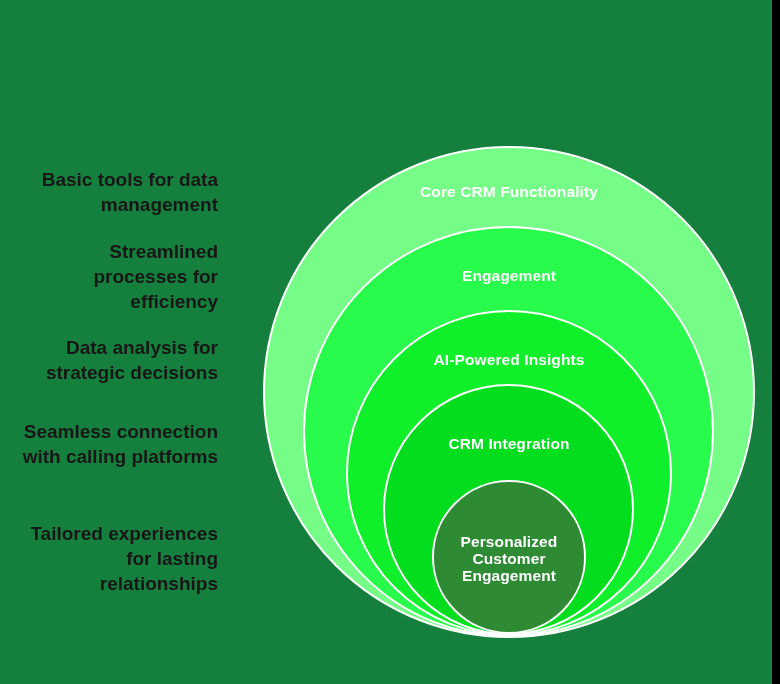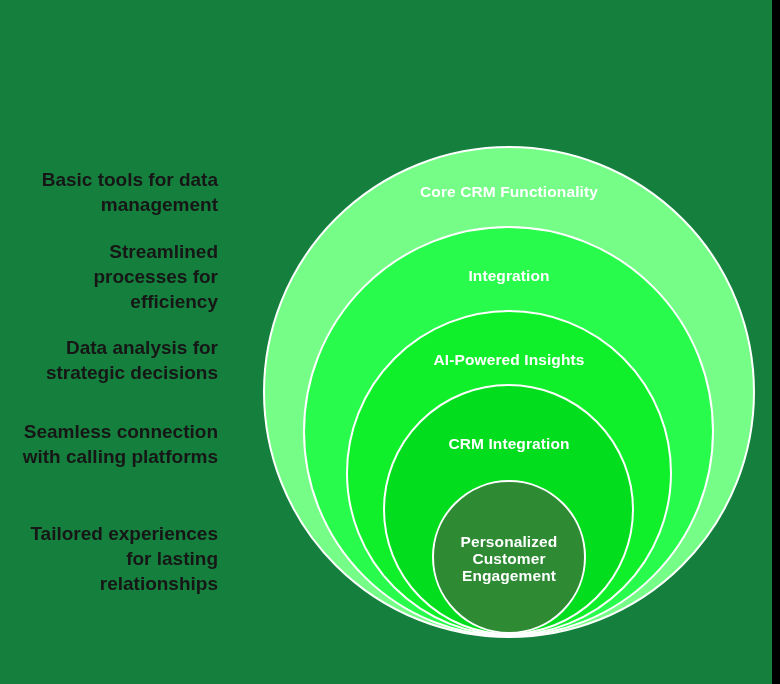--- a/index.html
+++ b/index.html
@@ -65,21 +65,21 @@
 
 <div class="canvas">
 
   <div class="circle c0" style="background-color: rgb(118, 253, 135);"></div>
   <div class="circle c1" style="background-color: rgb(40, 251, 75);"></div>
   <div class="circle c2" style="background-color: rgb(16, 240, 42);"></div>
   <div class="circle c3" style="background-color: rgb(2, 221, 30);"></div>
   <div class="circle c4" style="background-color: rgb(46, 139, 52);"></div>
 
   <div class="ring-label l0">Core CRM Functionality</div>
-  <div class="ring-label l1">Integration</div>
+  <div class="ring-label l1">Engagement</div>
   <div class="ring-label l3">CRM Integration</div>
   <div class="ring-label l2">AI-Powered Insights</div>
   <div class="ring-label l4">Personalized Customer Engagement</div>
 
   <div class="desc d0">Basic tools for data
 management</div>
   <div class="desc d1">Streamlined
 processes for
 efficiency</div>
   <div class="desc d2">Data analysis for

